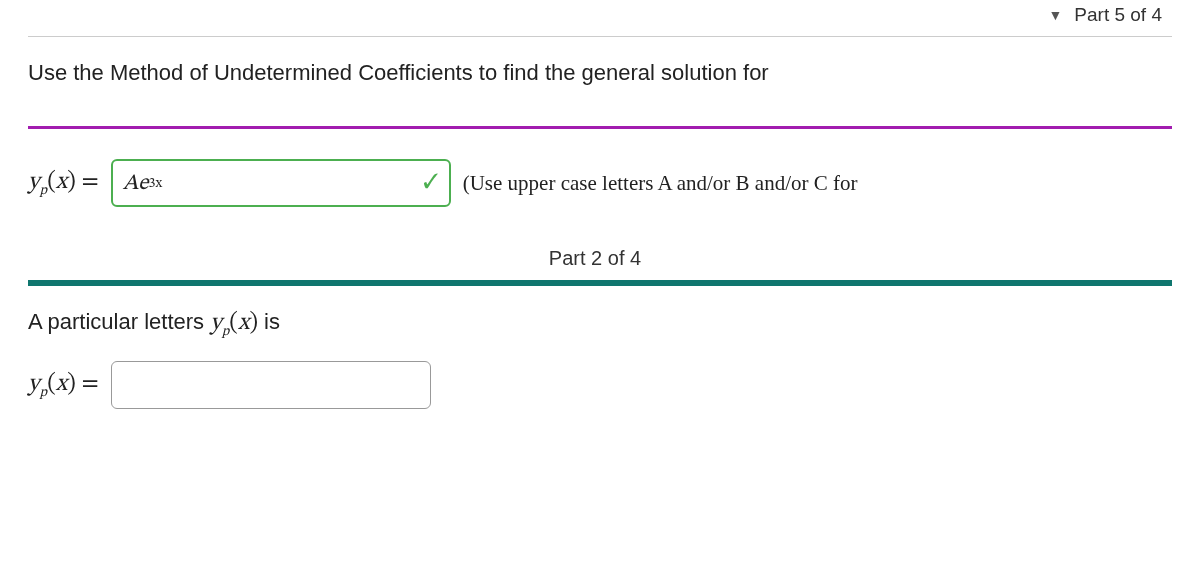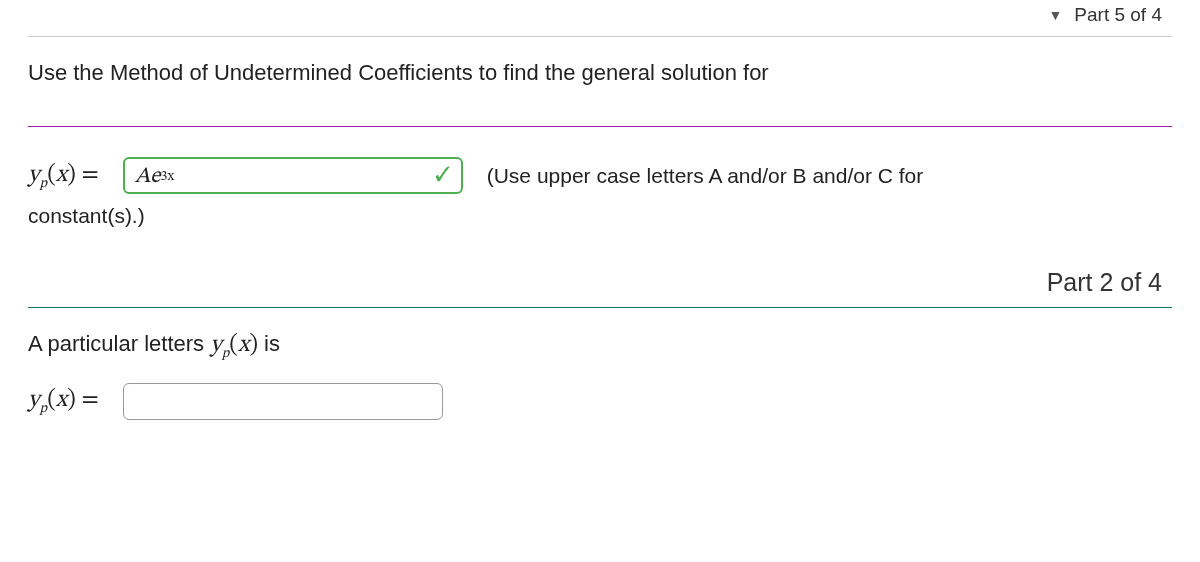--- a/index.html
+++ b/index.html
@@ -30,47 +30,47 @@
     border-top: none;
   }
   .triangle {
     font-size: 14px;
     color: #555;
     cursor: pointer;
     user-select: none;
   }
   .section {
     padding: 18px 0 18px 0;
-    border-bottom: 1px solid #a21caf;
+    border-bottom: 3px solid #a21caf;
   }
   .section.noborder { border-bottom: none; }
   .qtext {
     font-size: 22px;
     line-height: 1.6;
     margin-bottom: 18px;
   }
   .eqline {
     font-family: "Cambria Math", "STIX Two Math", Georgia, serif;
     font-size: 24px;
     font-style: italic;
   }
   .eqline .rm { font-style: normal; }
   .sup { font-size: 14px; vertical-align: super; font-style: normal; }
   .sub { font-size: 14px; vertical-align: sub; font-style: italic; }
   .guess-row {
     display: flex;
     align-items: center;
-    gap: 24px;
+    gap: 12px;
     flex-wrap: wrap;
     margin-top: 12px;
   }
   .ans-box {
     display: inline-flex;
     align-items: center;
-    height: 37px;
+    height: 48px;
     min-width: 340px;
     padding: 0 10px;
     border: 2px solid #4CAF50;
     border-radius: 6px;
     font-family: "Cambria Math", "STIX Two Math", Georgia, serif;
     font-size: 22px;
     font-style: italic;
     background: #fff;
     position: relative;
   }
@@ -83,31 +83,32 @@
     right: 10px;
     top: 50%;
     transform: translateY(-50%);
     font-style: normal;
     font-size: 20px;
     color: #4CAF50;
   }
   .hint-text {
     font-size: 21px;
     color: #222;
+    font-family: Liberation Serif, serif;
   }
   .row2 {
     margin-top: 10px;
     font-size: 21px;
   }
   .part2-label {
-    text-align: right;
-    font-size: 25px;
+    text-align: center;
+    font-size: 20px;
     color: #333;
     padding: 22px 10px 10px 0;
-    border-bottom: 1px solid #0f766e;
+    border-bottom: 6px solid #0f766e;
   }
 </style>
 </head>
 <body>
 
 <div class="page">
 
   <div class="part-header right-only">
     <span class="triangle">▼</span>
     <span>Part 5 of 4</span>
@@ -120,21 +121,20 @@
   <div class="section noborder">
 
     <div class="guess-row">
       <span class="eqline">y<span class="sub">p</span><span class="rm">(</span>x<span class="rm">)</span> <span class="rm">=</span></span>
       <span class="ans-box">
         Ae<span class="sup">3x</span>
         <span class="check">✓</span>
       </span>
       <span class="hint-text">(Use upper case letters A and/or B and/or C for</span>
     </div>
-    <div class="row2">constant(s).)</div>
   </div>
 
   <div class="part2-label">
     <span>Part 2 of 4</span>
   </div>
 
   <div class="section noborder">
     <div class="qtext">
       <span>A particular letters </span><span class="eqline">y<span class="sub">p</span><span class="rm">(</span>x<span class="rm">)</span></span><span> is</span>
     </div>

